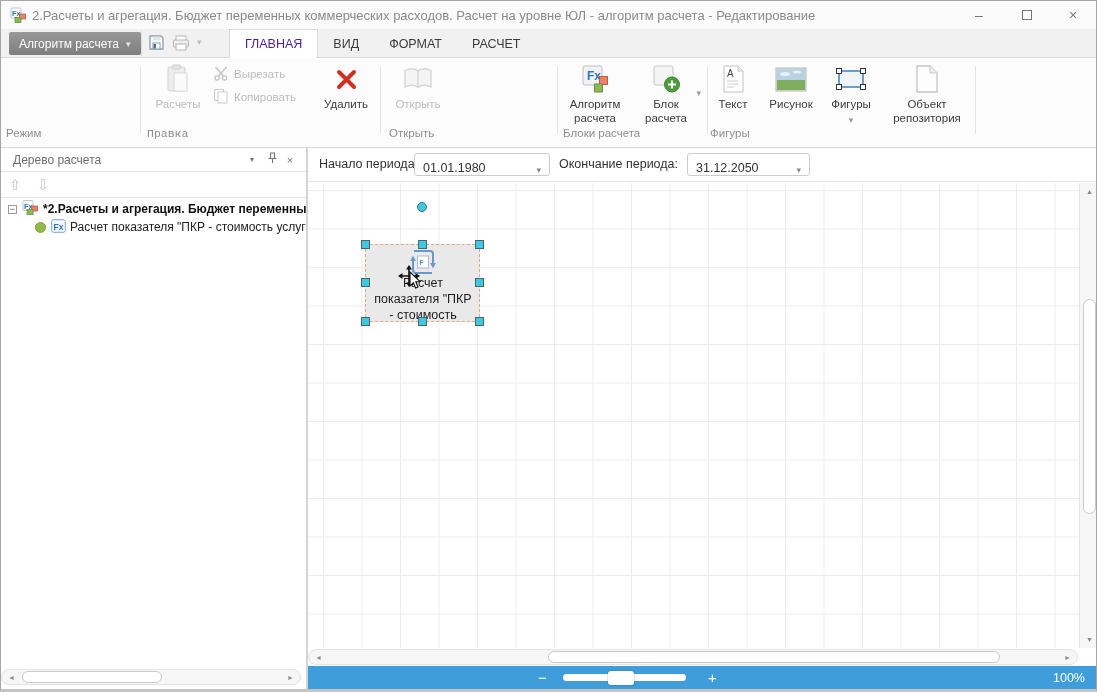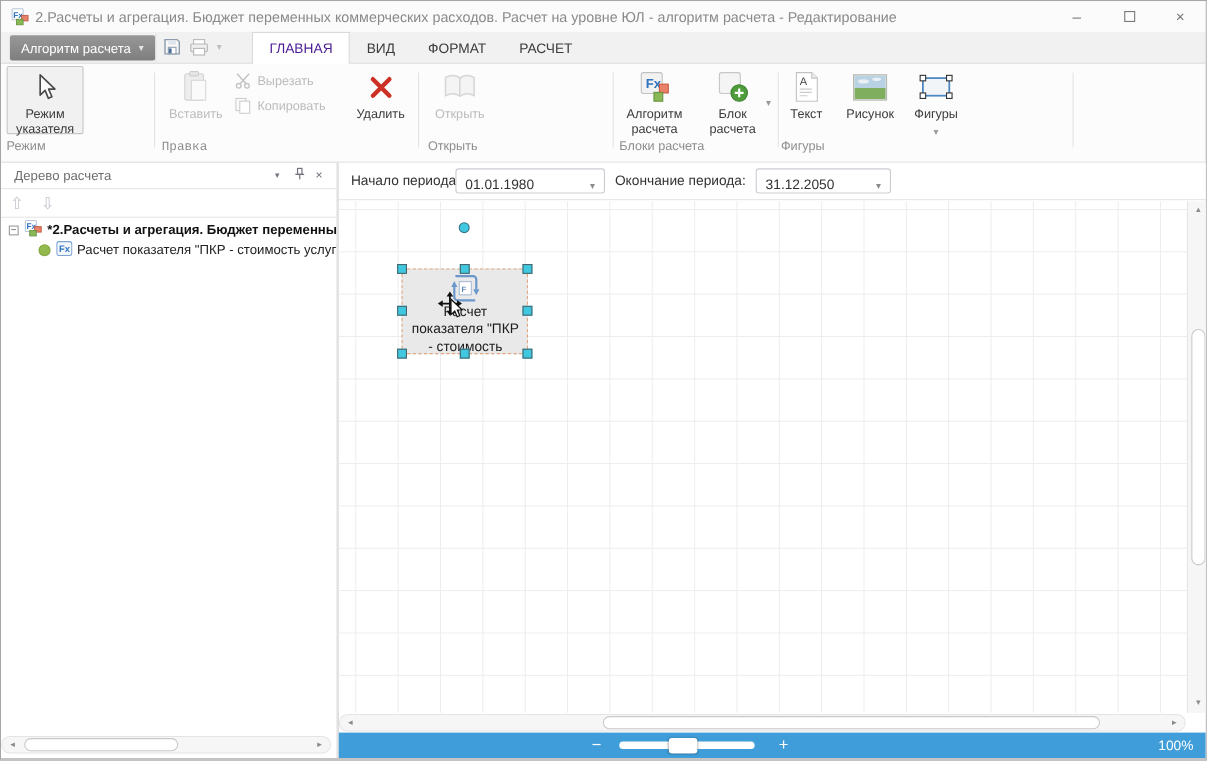--- a/index.html
+++ b/index.html
@@ -152,40 +152,32 @@
     <div id="tabs">
       <div class="tab selected">ГЛАВНАЯ</div>
       <div class="tab">ВИД</div>
       <div class="tab">ФОРМАТ</div>
       <div class="tab">РАСЧЕТ</div>
     </div>
   </div>
 
   <div id="ribbon">
 
-    <div class="bigbtn pressed" style="left:5px; width:70px;">
-      <div class="bicon">
-        <svg width="22" height="27" viewBox="0 0 22 27">
-            <path d="M6.5 2 L6.5 20.5 L11 16.2 L14 23.4 L17.2 22 L14.2 15 L20 15 Z" fill="#fdfdfd" stroke="#4a4a4a" stroke-width="1.5" stroke-linejoin="round"></path>
-          </svg>
-      </div>
-      <span>Режим указателя</span>
-    </div>
     <div class="grouplabel" style="left:5px; width:134px;">Режим</div>
     <div class="gsep" style="left:139px;"></div>
 
     <div class="bigbtn" style="left:146px; width:62px;">
       <div class="bicon">
         <svg width="24" height="30">
             <rect x="2" y="3" width="17" height="24" rx="2" fill="#ededed" stroke="#d2d2d2"></rect>
             <rect x="6.5" y="1" width="8" height="4" rx="1" fill="#e4e4e4" stroke="#cecece"></rect>
             <rect x="8" y="9" width="13" height="18" fill="#fafafa" stroke="#d8d8d8"></rect>
           </svg>
       </div>
-      <span class="dis">Вставить</span>
+      <span class="dis">Расчеты</span>
     </div>
     <div class="smallbtn" style="left:212px; top:6px;">
       <span>
         <svg width="16" height="16">
             <path d="M13.5 2 L5.5 11 M2.5 2 L10.5 11" stroke="#c4c4c4" stroke-width="1.4" fill="none"></path>
             <circle cx="4" cy="13" r="2.1" fill="none" stroke="#c4c4c4" stroke-width="1.3"></circle>
             <circle cx="11.5" cy="13" r="2.1" fill="none" stroke="#c4c4c4" stroke-width="1.3"></circle>
           </svg>
       </span>
       <span class="dis">Вырезать</span>
@@ -275,20 +267,29 @@
         <svg width="32" height="24">
             <rect x="4" y="4" width="24" height="16" fill="#f2f5f8" stroke="#4a86c0" stroke-width="1.6"></rect>
             <rect x="1.5" y="1.5" width="5" height="5" fill="#fff" stroke="#333"></rect>
             <rect x="25.5" y="1.5" width="5" height="5" fill="#fff" stroke="#333"></rect>
             <rect x="1.5" y="17.5" width="5" height="5" fill="#fff" stroke="#333"></rect>
             <rect x="25.5" y="17.5" width="5" height="5" fill="#fff" stroke="#333"></rect>
           </svg>
       </div>
       <span>Фигуры</span>
       <span class="dd-below">▾</span>
+    </div>
+    <div class="bigbtn" style="left:884px; width:84px;">
+      <div class="bicon">
+        <svg width="24" height="30">
+            <path d="M2 2 H15 L22 9 V28 H2 Z" fill="#fdfdfd" stroke="#c6c6c6" stroke-width="1.3"></path>
+            <path d="M15 2 V9 H22" fill="#f0f0f0" stroke="#c6c6c6"></path>
+          </svg>
+      </div>
+      <span>Объект репозитория</span>
     </div>
     <div class="grouplabel" style="left:709px; width:259px;">Фигуры</div>
     <div class="gsep" style="left:974px;"></div>
   </div>
 
   <div id="left-panel">
     <div id="panel-header">
       <span id="panel-title">Дерево расчета</span>
       <div id="panel-dd" class="ph-btn">▾</div>
       <div id="panel-pin" class="ph-btn">

